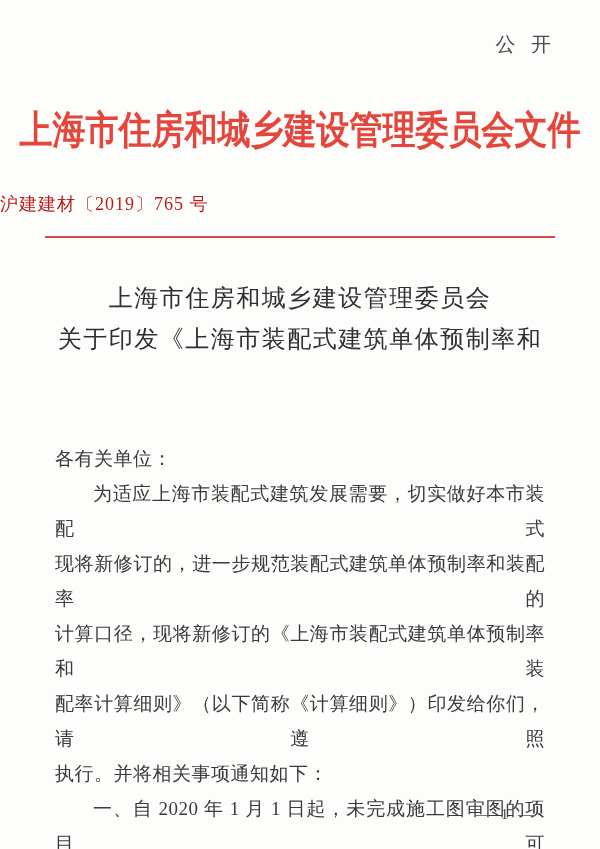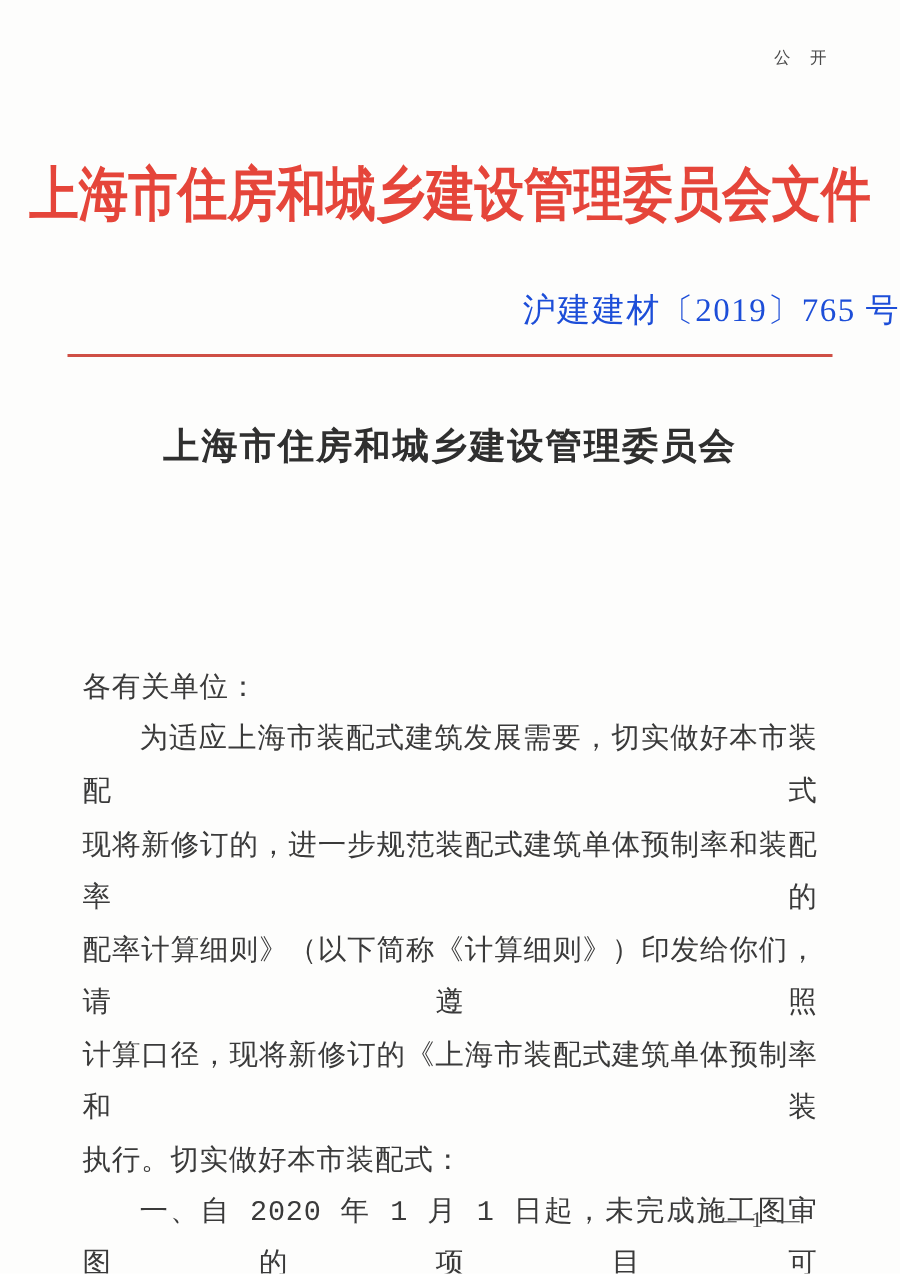--- a/index.html
+++ b/index.html
@@ -10,57 +10,57 @@
   }
   .page {
     position: relative;
     width: 600px; height: 849px;
     background: #fdfdfc;
     overflow: hidden;
   }
   .classification {
     position: absolute;
     top: 31px; right: 44px;
-    font-size: 11px;
+    font-size: 20px;
     color: #4a4a4a;
     letter-spacing: 5px;
     font-family: "Liberation Sans", "DejaVu Sans", sans-serif;
   }
   .org-title {
     position: absolute;
     top: 104px; left: 0; right: 0;
     text-align: center;
     font-size: 33px;
     font-weight: 700;
     color: #e5453a;
     letter-spacing: 0px;
     transform: scaleY(1.18);
     transform-origin: top center;
     white-space: nowrap;
   }
   .doc-number {
     position: absolute;
     top: 192px; left: 0; right: 0;
-    text-align: right;
-    font-size: 22px;
-    color: #1d4ed8;
+    text-align: left;
+    font-size: 18px;
+    color: #b91c1c;
     letter-spacing: 1px;
   }
   .red-rule {
     position: absolute;
     top: 236px; left: 45px;
     width: 510px; height: 2px;
     background: #cf4f45;
   }
   .doc-title {
     position: absolute;
     top: 278px; left: 40px; right: 40px;
     text-align: center;
     font-size: 24px;
-    font-weight: 700;
+    font-weight: 400;
     color: #2f2f2f;
     line-height: 41px;
     letter-spacing: 1.5px;
   }
   .body-text {
     position: absolute;
     top: 441px; left: 55px;
     width: 490px;
     font-size: 19px;
     line-height: 35px;
@@ -70,21 +70,20 @@
   .body-text .line {
     text-align: justify;
     text-align-last: justify;
   }
   .body-text .line.short {
     text-align: right;
     text-align-last: left;
   }
   .body-text .line.indent {
     text-indent: 2em;
-    font-family: Liberation Mono, monospace;
   }
   .page-number {
     position: absolute;
     top: 806px; right: 64px;
     font-size: 15px;
     color: #4a4a4a;
     letter-spacing: 3px;
   }
 </style>
 </head>
@@ -95,28 +94,29 @@
   <div class="classification">公 开</div>
 
   <div class="org-title">上海市住房和城乡建设管理委员会文件</div>
 
   <div class="doc-number">沪建建材〔2019〕765 号</div>
 
   <div class="red-rule"></div>
 
   <div class="doc-title">
     <div>上海市住房和城乡建设管理委员会</div>
+    <div>关于印发《上海市装配式建筑单体预制率和</div>
   </div>
 
   <div class="body-text">
     <div class="line short">各有关单位：</div>
     <div class="line indent">为适应上海市装配式建筑发展需要，切实做好本市装配式</div>
     <div class="line">现将新修订的，进一步规范装配式建筑单体预制率和装配率的</div>
+    <div class="line">计算口径，现将新修订的《上海市装配式建筑单体预制率和装</div>
     <div class="line">配率计算细则》（以下简称《计算细则》）印发给你们，请遵照</div>
-    <div class="line">计算口径，现将新修订的《上海市装配式建筑单体预制率和装</div>
-    <div class="line short">执行。切实做好本市装配式：</div>
+    <div class="line short">执行。并将相关事项通知如下：</div>
     <div class="line indent">一、自 2020 年 1 月 1 日起，未完成施工图审图的项目可</div>
 
   </div>
 
   <div class="page-number">— 1 —</div>
 
 </div>
 
 </body></html>

